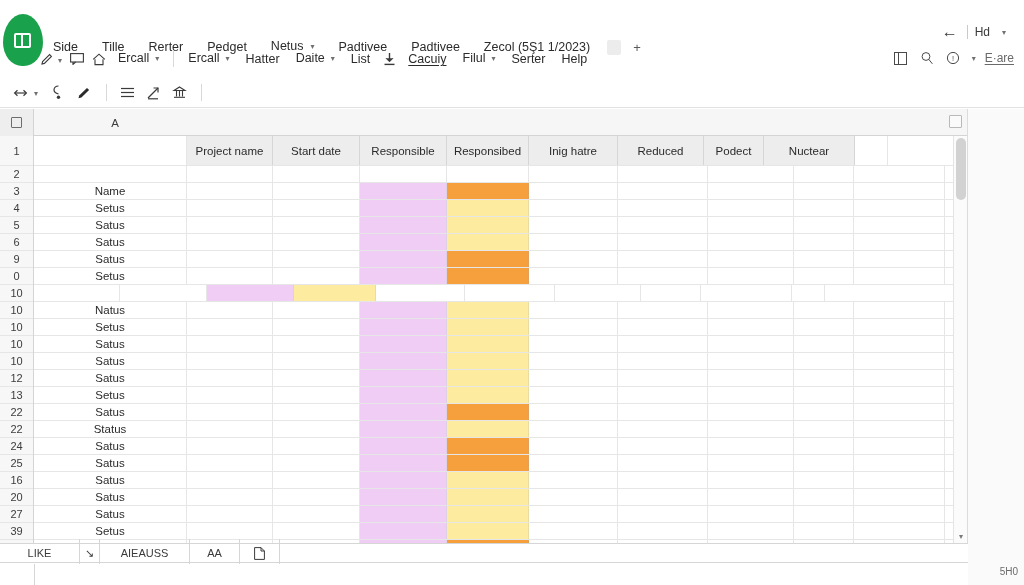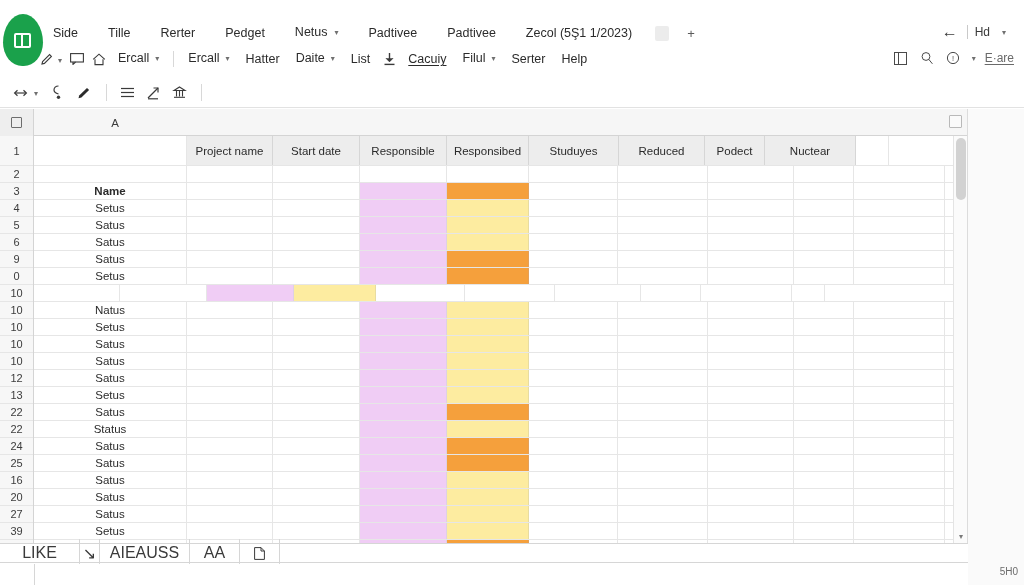--- a/index.html
+++ b/index.html
@@ -44,24 +44,24 @@
   }
   .logo-glyph::after {
     content: "";
     position: absolute; left: 9px; top: 2px;
     width: 6px; height: 11px;
     background: #1aa14b;
   }
 
   
   .menu-row {
-    position: absolute; left: 44px; top: 22px;
+    position: absolute; left: 44px; top: 36px;
     height: 22px;
     display: flex; align-items: center;
-    gap: 12px;
+    gap: 6px;
   }
   .menu-item {
     font-size: 12.5px;
     color: #2b2b2b;
     padding: 2px 9px;
     white-space: nowrap;
     border-radius: 3px;
     line-height: 16px;
   }
   .menu-item.caret::after {
@@ -277,21 +277,21 @@
     position: absolute; left: 0; top: 543px;
     width: 968px; height: 20px;
     background: #ffffff;
     border-top: 1px solid #d6d6d6;
     border-bottom: 1px solid #d6d6d6;
     display: flex; align-items: center;
   }
   .sb-cell {
     height: 28px;
     display: flex; align-items: center; justify-content: center;
-    font-size: 16px; color: #3a3a3a;
+    font-size: 11px; color: #3a3a3a;
     border-right: 1px solid #d6d6d6;
     white-space: nowrap;
   }
   .sb-ico { display: inline-flex; align-items: center; justify-content: center; color: #3a3a3a; }
 
   .bottomfill {
     position: absolute; left: 0; top: 564px;
     width: 968px; height: 21px;
     background: #ffffff;
   }
@@ -498,41 +498,41 @@
           <div class="rowhead">39</div>
           <div class="rowhead">35</div>
         </div>
       <div class="rows" id="rows">
           <div class="row tall">
             <div class="cell" style="width: 153px; min-width: 153px;"></div>
             <div class="cell hdr" style="width: 86px; min-width: 86px;">Project name</div>
             <div class="cell hdr" style="width: 87px; min-width: 87px;">Start date</div>
             <div class="cell hdr" style="width: 87px; min-width: 87px;">Responsible</div>
             <div class="cell hdr" style="width: 82px; min-width: 82px;">Responsibed</div>
-            <div class="cell hdr" style="width: 90px; min-width: 90px;">Studuyes</div>
+            <div class="cell hdr" style="width: 89px; min-width: 89px;">Inig hatre</div>
             <div class="cell hdr" style="width: 86px; min-width: 86px;">Reduced</div>
             <div class="cell hdr" style="width: 60px; min-width: 60px;">Podect</div>
             <div class="cell hdr" style="width: 91px; min-width: 91px;">Nuctear</div>
             <div class="cell" style="width: 33px; min-width: 33px;"></div>
           </div>
           <div class="row">
             <div class="cell" style="width: 153px; min-width: 153px;"></div>
             <div class="cell" style="width: 86px; min-width: 86px;"></div>
             <div class="cell" style="width: 87px; min-width: 87px;"></div>
             <div class="cell" style="width: 87px; min-width: 87px;"></div>
             <div class="cell" style="width: 82px; min-width: 82px;"></div>
             <div class="cell" style="width: 89px; min-width: 89px;"></div>
             <div class="cell" style="width: 90px; min-width: 90px;"></div>
             <div class="cell" style="width: 86px; min-width: 86px;"></div>
             <div class="cell" style="width: 60px; min-width: 60px;"></div>
             <div class="cell" style="width: 91px; min-width: 91px;"></div>
             <div class="cell" style="width: 33px; min-width: 33px;"></div>
           </div>
           <div class="row">
-            <div class="cell namecell" style="width: 153px; min-width: 153px; font-weight: bold;">Name</div>
+            <div class="cell namecell" style="width: 153px; min-width: 153px;">Name</div>
             <div class="cell" style="width: 86px; min-width: 86px;"></div>
             <div class="cell" style="width: 87px; min-width: 87px;"></div>
             <div class="cell lav" style="width: 87px; min-width: 87px;"></div>
             <div class="cell org" style="width: 82px; min-width: 82px;"></div>
             <div class="cell" style="width: 89px; min-width: 89px;"></div>
             <div class="cell" style="width: 90px; min-width: 90px;"></div>
             <div class="cell" style="width: 86px; min-width: 86px;"></div>
             <div class="cell" style="width: 60px; min-width: 60px;"></div>
             <div class="cell" style="width: 91px; min-width: 91px;"></div>
             <div class="cell" style="width: 33px; min-width: 33px;"></div>

